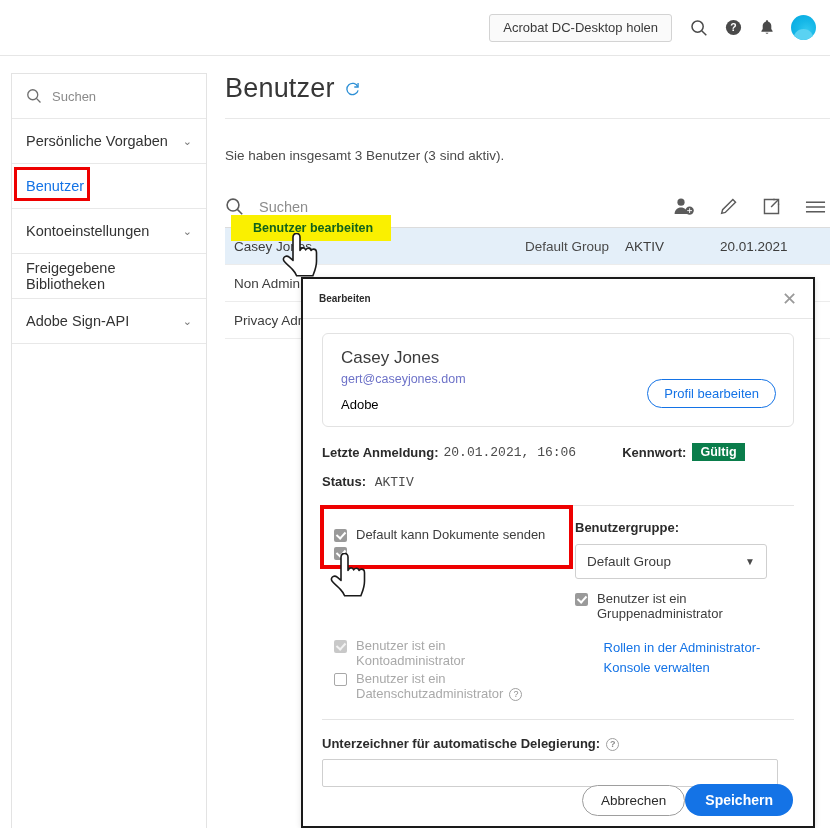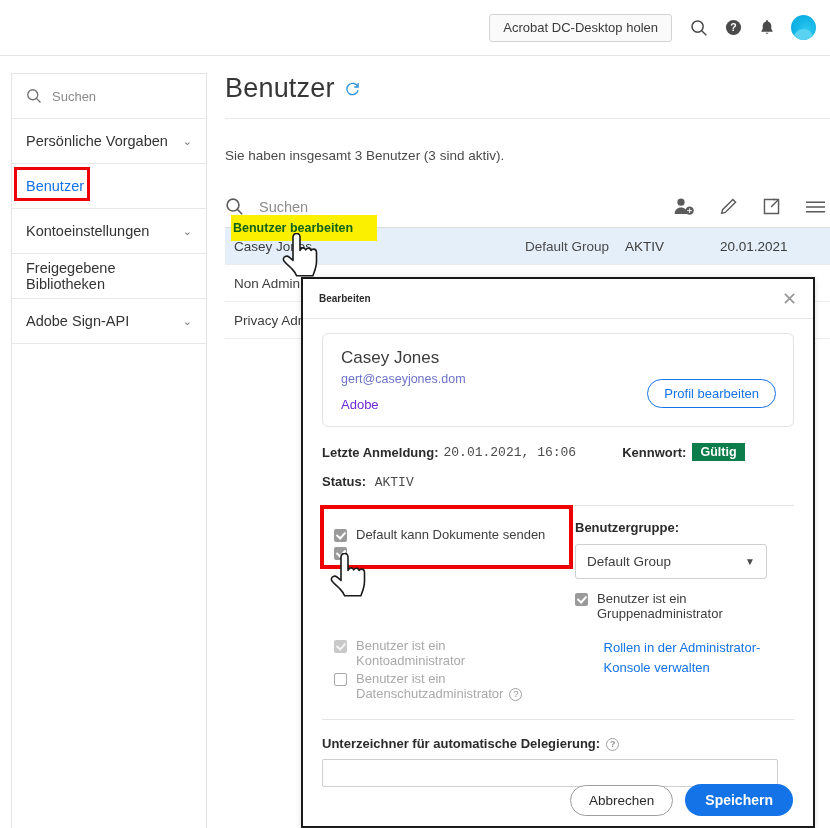--- a/index.html
+++ b/index.html
@@ -81,22 +81,22 @@
   .urow { height:37px; display:flex; align-items:center; font-size:13.5px; color:#3d3d3d;
           border-bottom:1px solid #ececec; }
   .urow.sel { background:#e4eff9; }
   .c-name { width:300px; padding-left:9px; }
   .c-group { width:100px; color:#4a4a4a; }
   .c-status { width:95px; }
   .c-date { width:100px; }
 
   
   #tooltip {
-    position:absolute; left:231px; top:215px; width:146px; height:26px;
-    background:#faf000; display:flex; align-items:center; padding-left:2px;
+    position:absolute; left:231px; top:215px; width:160px; height:26px;
+    background:#faf000; display:flex; align-items:center; padding-left:22px;
     font-size:12.5px; font-weight:bold; color:#12621a; z-index:30;
     font-family:"Liberation Sans", sans-serif;
   }
 
   
   .cursor { position:absolute; z-index:60; pointer-events:none; }
   #cursor-top { left:281px; top:233px; }
   #cursor-chk { left:329px; top:553px; }
 
   
@@ -110,21 +110,21 @@
   #modal-title { font-size:10px; font-weight:bold; color:#2b2b2b; }
   #modal-close { margin-left:auto; color:#9a9a9a; font-size:18px; cursor:pointer; line-height:1; }
   #modal-body { padding:14px 19px 0 19px; }
 
   #profile-card {
     border:1px solid #e2e2e2; border-radius:6px; padding:14px 18px 14px 18px;
     display:flex; align-items:flex-start; position:relative; height:94px;
   }
   #p-name { font-size:17px; color:#3b3b3b; }
   #p-mail { font-size:12.5px; color:#6d72c8; margin-top:4px; }
-  #p-org  { font-size:13px; color:#6d28d9; margin-top:11px; }
+  #p-org  { font-size:13px; color:#000000; margin-top:11px; }
   #edit-profile {
     position:absolute; right:17px; bottom:18px;
     border:1px solid #1473e6; border-radius:16px; background:#fff;
     color:#1473e6; font-size:13px; padding:6px 16px; cursor:pointer;
     font-family:"Liberation Sans", sans-serif;
   }
 
   #meta-row { display:flex; align-items:center; margin-top:16px; font-size:13px; }
   .meta-k { font-weight:bold; color:#2b2b2b; }
   .meta-v { color:#4c4c4c; margin-left:5px;font-family:Liberation Mono, monospace; }
@@ -171,21 +171,21 @@
     font-size:9px; color:#8d8d8d; margin-left:6px; vertical-align:1px;
     font-family:"Liberation Sans", sans-serif;
   }
   #deleg-label { font-size:13px; font-weight:bold; color:#2b2b2b; margin-top:16px; padding-left:0; }
   #deleg-input {
     margin-top:8px; width:456px; height:28px; border:1px solid #cfcfcf;
     background:#fff; border-radius:2px;
   }
   #modal-footer {
     position:absolute; left:0; bottom:0; width:510px; height:52px;
-    display:flex; align-items:center; justify-content:flex-end; padding-right:20px; gap:12px;
+    display:flex; align-items:center; justify-content:flex-end; padding-right:20px; 
   }
   #btn-cancel {
     border:1px solid #9e9e9e; border-radius:17px; background:#fff;
     color:#2b2b2b; font-size:13.5px; padding:7px 18px; cursor:pointer;
     font-family:"Liberation Sans", sans-serif;
   }
   #btn-save {
     border:none; border-radius:17px; background:#1473e6; color:#fff;
     font-size:14px; padding:8px 20px; cursor:pointer; font-weight:bold;
     font-family:"Liberation Sans", sans-serif;

